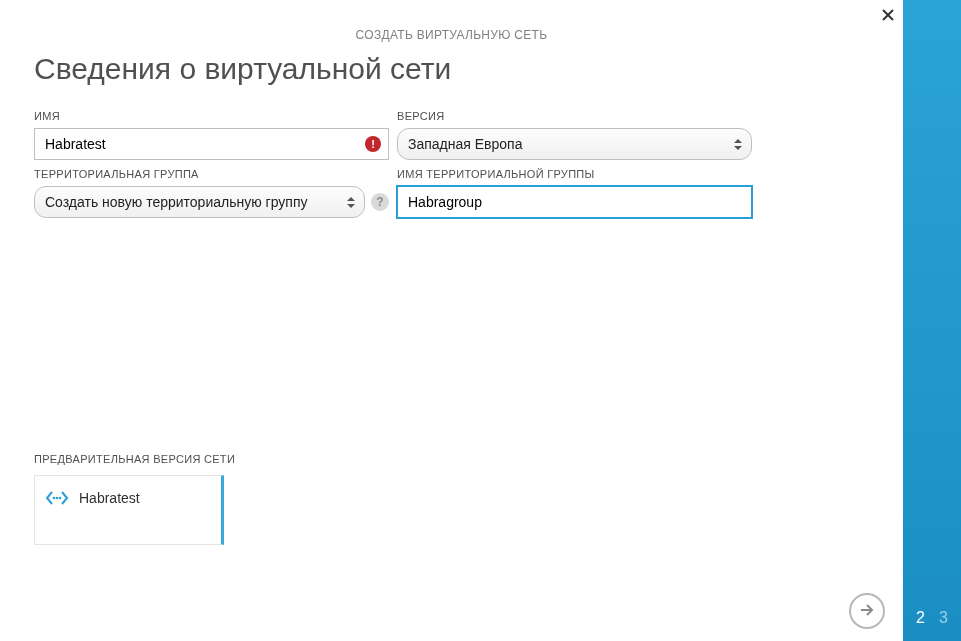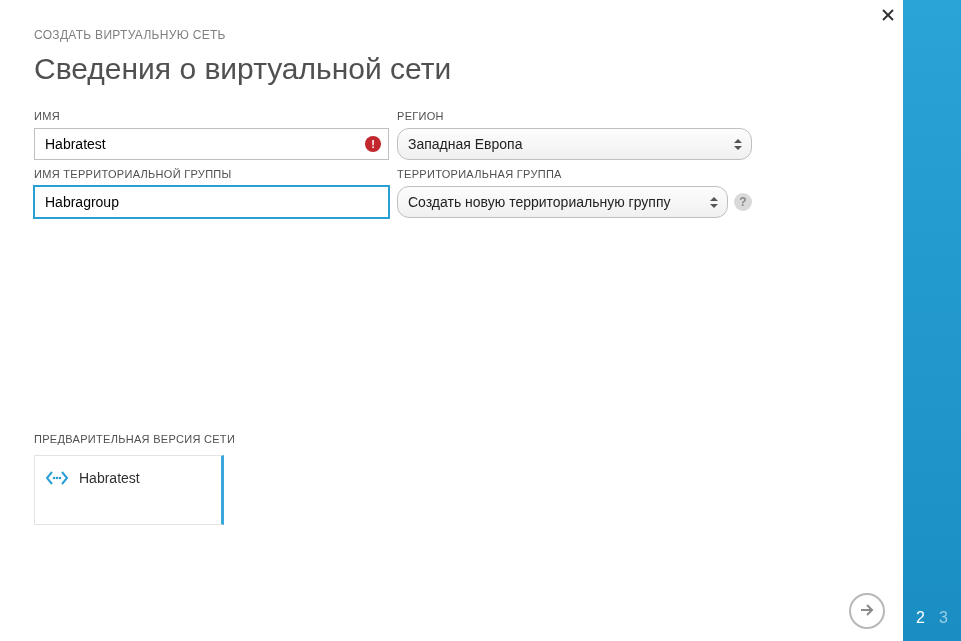--- a/index.html
+++ b/index.html
@@ -1,36 +1,36 @@
 <!DOCTYPE html>
 <html><head>
   <meta charset="utf-8">
   <style>
     * { box-sizing: border-box; margin: 0; padding: 0; }
     html, body { width: 961px; height: 641px; overflow: hidden; font-family: "Segoe UI", "Segoe UI Light", Arial, sans-serif; }
     body { display: flex; background: #fff; }
     .main { flex: 1; padding: 28px 34px 0 34px; position: relative; }
-    .breadcrumb { color: #808080; font-size: 12px; letter-spacing: 0.3px; margin-bottom: 10px; }
+    .breadcrumb { color: #808080; font-size: 12px; letter-spacing: 0.3px; margin-bottom: 10px; text-align: center; }
     .title { color: #505050; font-size: 30px; font-weight: 300; margin-bottom: 24px; }
     .grid { display: grid; grid-template-columns: 355px 355px; column-gap: 26px; row-gap: 24px; gap: 8px; }
     .field-label { color: #4f4f4f; font-size: 11px; letter-spacing: 0.3px; margin-bottom: 6px; }
     .text-input { width: 100%; height: 32px; border: 1px solid #bfbfbf; font-size: 14px; padding: 0 10px; font-family: inherit; outline: none; }
     .text-input.focused { border: 1px solid #2a9fd6; box-shadow: 0 0 0 1px #2a9fd6; }
     .field-row { position: relative; }
     .error-badge { position: absolute; right: 8px; top: 50%; transform: translateY(-50%); width: 16px; height: 16px; border-radius: 50%; background: #c1272d; display: flex; align-items: center; justify-content: center; }
     .error-badge::after { content: "!"; color: #fff; font-size: 11px; font-weight: bold; }
     .select-wrap { position: relative; width: 100%; }
     .select { width: 100%; height: 32px; border: 1px solid #bfbfbf; border-radius: 12px; background: linear-gradient(#fdfdfd, #f0f0f0); font-size: 14px; font-family: inherit; padding: 0 28px 0 10px; appearance: none; -webkit-appearance: none; cursor: pointer; color: #222; }
     .select-caret { position: absolute; right: 8px; top: 5px; width: 12px; height: 22px; pointer-events: none; display: flex; flex-direction: column; justify-content: center; gap: 3px; align-items: center; }
     .caret-up, .caret-down { width: 0; height: 0; border-left: 4px solid transparent; border-right: 4px solid transparent; }
     .caret-up { border-bottom: 4px solid #555; }
     .caret-down { border-top: 4px solid #555; }
     .help-wrap { display: flex; align-items: flex-end; gap: 6px; }
     .help-icon { width: 18px; height: 18px; border-radius: 50%; background: #d9d9d9; display: flex; align-items: center; justify-content: center; color: #888; font-size: 12px; font-weight: bold; margin-bottom: 7px; flex: 0 0 18px; }
-    .preview-section { position: absolute; left: 34px; bottom: 116px; }
+    .preview-section { position: absolute; left: 34px; bottom: 96px; }
     .preview-label { color: #4f4f4f; font-size: 11px; letter-spacing: 0.3px; margin-bottom: 10px; }
     .preview-card { width: 190px; height: 70px; border: 1px solid #e3e3e3; border-right: 3px solid #3aa8dd; display: flex; align-items: flex-start; padding: 12px 10px; gap: 10px; }
     .net-icon svg { display: block; }
     .preview-name { font-size: 14px; color: #303030; padding-top: 2px; }
     .footer { position: absolute; bottom: 0; left: 0; right: 0; height: 60px; background: #fff; display: flex; align-items: center; justify-content: flex-end; padding-right: 18px; }
     .next-btn { width: 36px; height: 36px; border: 2px solid #b8b8b8; border-radius: 50%; background: #fff; display: flex; align-items: center; justify-content: center; cursor: pointer; }
     .sidebar-right { width: 58px; background: linear-gradient(#2aa3d6, #1a8ec3); position: relative; }
     .close-x { position: absolute; top: 6px; left: -24px; width: 18px; height: 18px; cursor: pointer; display: flex; align-items: center; justify-content: center; }
     .close-x svg { display: block; }
     .steps { position: absolute; bottom: 14px; right: 0; width: 58px; display: flex; justify-content: center; gap: 14px; }
@@ -48,51 +48,51 @@
 
     <div>
       <div class="field-label">ИМЯ</div>
       <div class="field-row">
         <input class="text-input" value="Habratest" style="">
         <span class="error-badge"></span>
       </div>
     </div>
 
     <div>
-      <div class="field-label">РЕГИОН</div>
+      <div class="field-label">ВЕРСИЯ</div>
       <div class="select-wrap">
         <select class="select">
           <option>Западная Европа</option>
         </select>
         <span class="select-caret">
             <span class="caret-up"></span>
             <span class="caret-down"></span>
           </span>
       </div>
-    </div>
-
-    <div>
-      <div class="field-label">ИМЯ ТЕРРИТОРИАЛЬНОЙ ГРУППЫ</div>
-      <input class="text-input focused" value="Habragroup" style="">
     </div>
 
     <div>
       <div class="field-label">ТЕРРИТОРИАЛЬНАЯ ГРУППА</div>
       <div class="help-wrap">
         <div class="select-wrap">
           <select class="select">
             <option>Создать новую территориальную группу</option>
           </select>
           <span class="select-caret">
               <span class="caret-up"></span>
               <span class="caret-down"></span>
             </span>
         </div>
         <span class="help-icon">?</span>
       </div>
+    </div>
+
+    <div>
+      <div class="field-label">ИМЯ ТЕРРИТОРИАЛЬНОЙ ГРУППЫ</div>
+      <input class="text-input focused" value="Habragroup" style="">
     </div>
 
   </div>
 
   <div class="preview-section">
     <div class="preview-label">ПРЕДВАРИТЕЛЬНАЯ ВЕРСИЯ СЕТИ</div>
     <div class="preview-card">
       <span class="net-icon">
         <svg width="24" height="20" viewBox="0 0 24 20">
           <polyline points="7,4 2,10 7,16" fill="none" stroke="#2a9fd6" stroke-width="2"></polyline>

